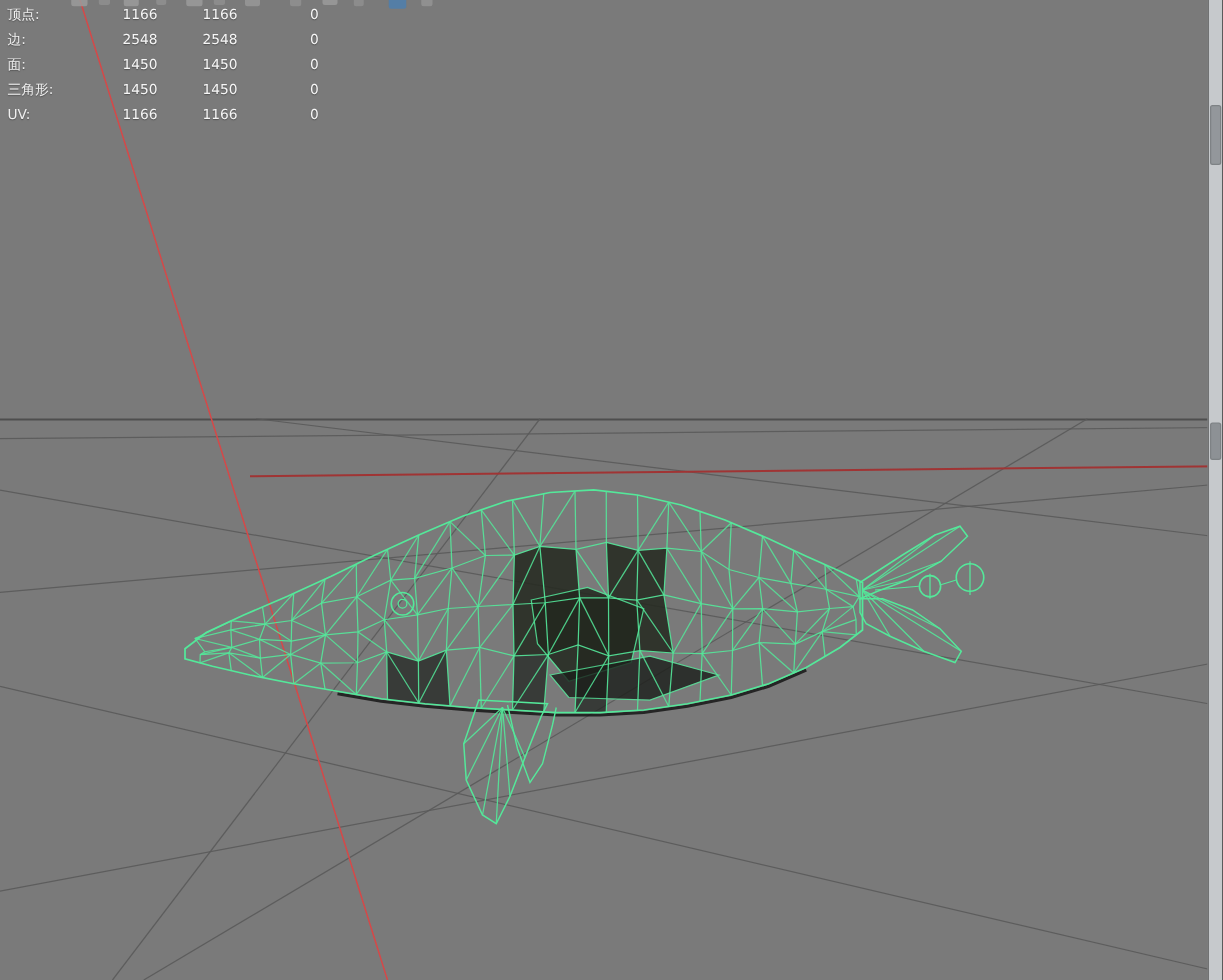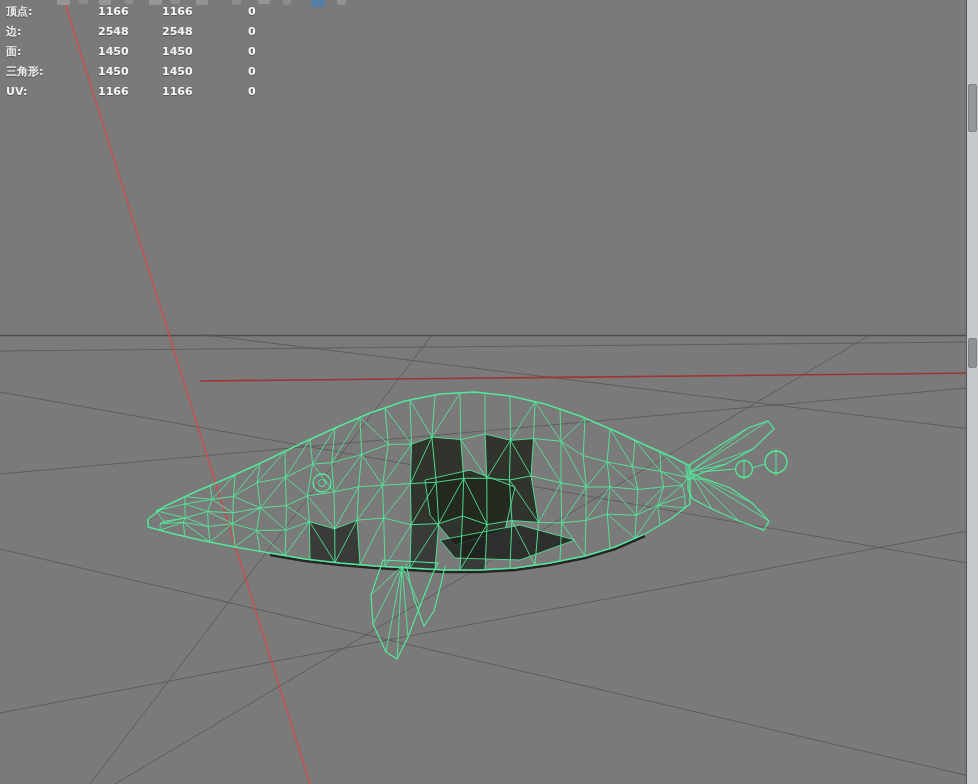--- a/index.html
+++ b/index.html
@@ -16,21 +16,20 @@
   }
   svg.scene{position:absolute;left:0;top:0;display:block;}
   
   .hud{position:absolute;top:2px;left:6px;z-index:6;}
   .hud-row{
     display:grid;grid-template-columns:92px 64px 86px 40px;
     height:20px;align-items:center;
     font-size:11px;line-height:20px;color:var(--hud);
     text-shadow:0 1px 1px rgba(0,0,0,.35);
     white-space:nowrap;
-    font-weight:bold;
   }
   .hud-row .val{color:#f7f7f7;}
   
   .topstrip{position:absolute;top:0;left:0;width:960px;height:8px;z-index:5;}
   .topstrip span{position:absolute;top:0;display:block;border-radius:0 0 2px 2px;opacity:.85;}
   
   .scrollbar{
     position:absolute;top:0;right:0;width:12px;height:784px;z-index:7;
     background:var(--track);border-left:1px solid #565656;box-sizing:border-box;
   }

